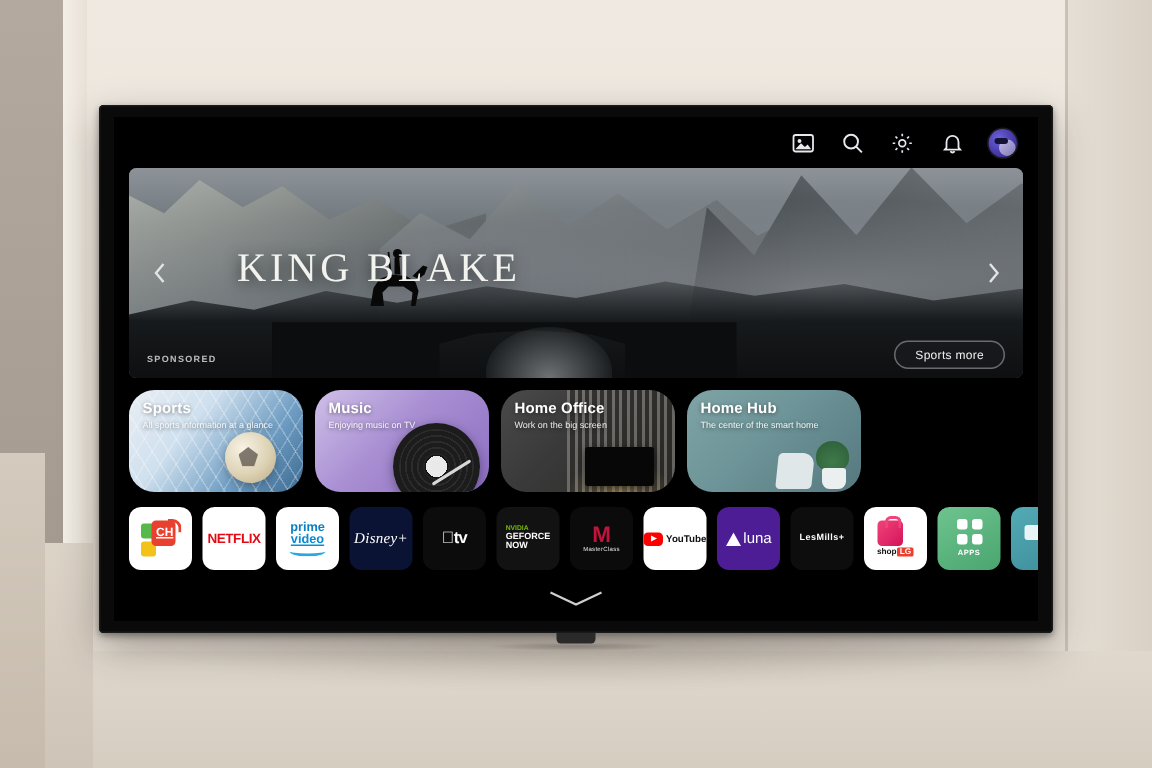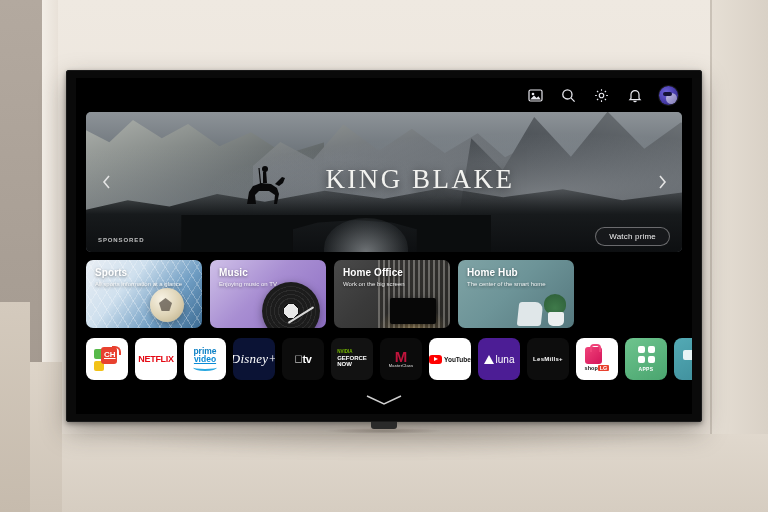--- a/index.html
+++ b/index.html
@@ -145,21 +145,21 @@
   }
   .hero-arch{
     position:absolute;left:40%;bottom:0;width:14%;height:24%;
     border-radius:50% 50% 0 0 / 90% 90% 0 0;
     background:radial-gradient(ellipse at 50% 100%,rgba(190,196,200,.55),rgba(110,118,124,.15) 70%,rgba(0,0,0,0) 100%);
   }
   .hero-horse{
     position:absolute;left:25%;bottom:33%;width:60px;height:42px;
   }
   .hero-title{
-    position:absolute;left:0;top:48%;width:100%;text-align:center;
+    position:absolute;left:0;top:48%;width:100%;
     transform:translateY(-50%);
     font-family:"Liberation Serif", serif;
     font-size:27px;letter-spacing:2.5px;color:#f2f2ef;
     text-shadow:0 2px 10px rgba(0,0,0,.7);
     padding-left:72px;box-sizing:border-box;
   }
   .hero-sponsored{
     position:absolute;left:12px;bottom:9px;
     font-size:6px;letter-spacing:.9px;color:rgba(235,235,235,.78);
     font-weight:bold;
@@ -179,21 +179,21 @@
   }
   .hero-nav.left{left:9px;}
   .hero-nav.right{right:9px;}
 
   
   .cat-row{
     position:absolute;left:10px;top:182px;width:606px;height:68px;
     display:flex;gap:8px;
   }
   .cat{
-    width:116px;height:68px;border-radius:7px;overflow:hidden;position:relative;flex:0 0 auto;
+    width:116px;height:68px;border-radius:17px;overflow:hidden;position:relative;flex:0 0 auto;
   }
   .cat-title{
     position:absolute;left:9px;top:7px;font-size:10px;font-weight:bold;color:#fff;
     text-shadow:0 1px 3px rgba(0,0,0,.45);letter-spacing:.1px;z-index:3;
   }
   .cat-sub{
     position:absolute;left:9px;top:21px;font-size:6px;color:rgba(255,255,255,.9);
     text-shadow:0 1px 3px rgba(0,0,0,.5);z-index:3;white-space:nowrap;
   }
   .cat.sports{background:linear-gradient(130deg,#e9eef4 0%,#cfe0ee 35%,#6e9cc2 70%,#3c6b92 100%);}
@@ -295,21 +295,21 @@
   .lgch .ch{position:absolute;left:10px;top:3px;color:#fff;font-size:8px;font-weight:bold;text-decoration:underline;}
   .lgch .wifi{position:absolute;right:-1px;top:-1px;width:7px;height:7px;
     border-right:2px solid #e8412f;border-top:2px solid #e8412f;border-radius:0 6px 0 0;}
 
   .netflix{color:#e50914;font-size:9px;font-weight:bold;letter-spacing:-.3px;}
   .prime{color:#0b7fc4;font-size:8.5px;font-weight:bold;line-height:.96;text-align:center;}
   .prime .sm{color:#0a8bd6;text-decoration:underline;}
   .prime .sw{display:block;width:24px;height:5px;margin:1px auto 0;
     border-bottom:2px solid #29a8e0;border-radius:0 0 50% 50%;}
   .app.disney{background:#0b1335;}
-  .disney-t{color:#fff;font-family:"Liberation Serif",serif;font-size:13px;font-style:italic;letter-spacing:.2px;}
+  .disney-t{color:#fff;font-family:"Liberation Serif",serif;font-size:10px;font-style:italic;letter-spacing:.2px;}
   .app.appletv{background:#0c0c0c;}
   .appletv-t{color:#fff;font-size:11px;font-weight:bold;letter-spacing:-.4px;}
   .app.gfn{background:#121212;}
   .gfn-t{color:#fff;font-size:6px;font-weight:bold;line-height:1.1;text-align:left;}
   .gfn-t .nv{color:#76b900;font-size:4.5px;display:block;}
   .app.mclass{background:#0b0b0b;}
   .mclass .m{color:#c0143c;font-size:15px;font-weight:bold;line-height:.8;}
   .mclass .t{color:#e8e8e8;font-size:4px;letter-spacing:.2px;}
   .yt{display:flex;align-items:center;gap:2px;}
   .yt .play{width:13px;height:9px;background:#f00;border-radius:3px;position:relative;}
@@ -404,21 +404,21 @@
         <svg class="hero-horse" viewBox="0 0 60 42">
           <path d="M12 40 L14 28 L18 22 L26 19 L36 20 L42 24 L44 30 L42 40 L39 40 L40 31 L34 27 L24 27 L20 31 L21 40 Z" fill="#09090a"></path>
           <path d="M40 20 L47 13 L50 14 L48 19 L44 22 Z" fill="#09090a"></path>
           <path d="M28 19 L28 8 L31 6 L32 19 Z" fill="#09090a"></path>
           <circle cx="30" cy="5" r="3" fill="#09090a"></circle>
           <path d="M24 4 L26 24" stroke="#09090a" stroke-width="1.2"></path>
         </svg>
 
         <div class="hero-title">KING BLAKE</div>
         <div class="hero-sponsored">SPONSORED</div>
-        <div class="watch-more">Watch prime</div>
+        <div class="watch-more">Sports more</div>
 
         <div class="hero-nav left">
           <svg width="9" height="14" viewBox="0 0 9 14" fill="none" stroke="currentColor" stroke-width="1.6">
             <path d="M7 1 L2 7 L7 13"></path>
           </svg>
         </div>
         <div class="hero-nav right">
           <svg width="9" height="14" viewBox="0 0 9 14" fill="none" stroke="currentColor" stroke-width="1.6">
             <path d="M2 1 L7 7 L2 13"></path>
           </svg>

